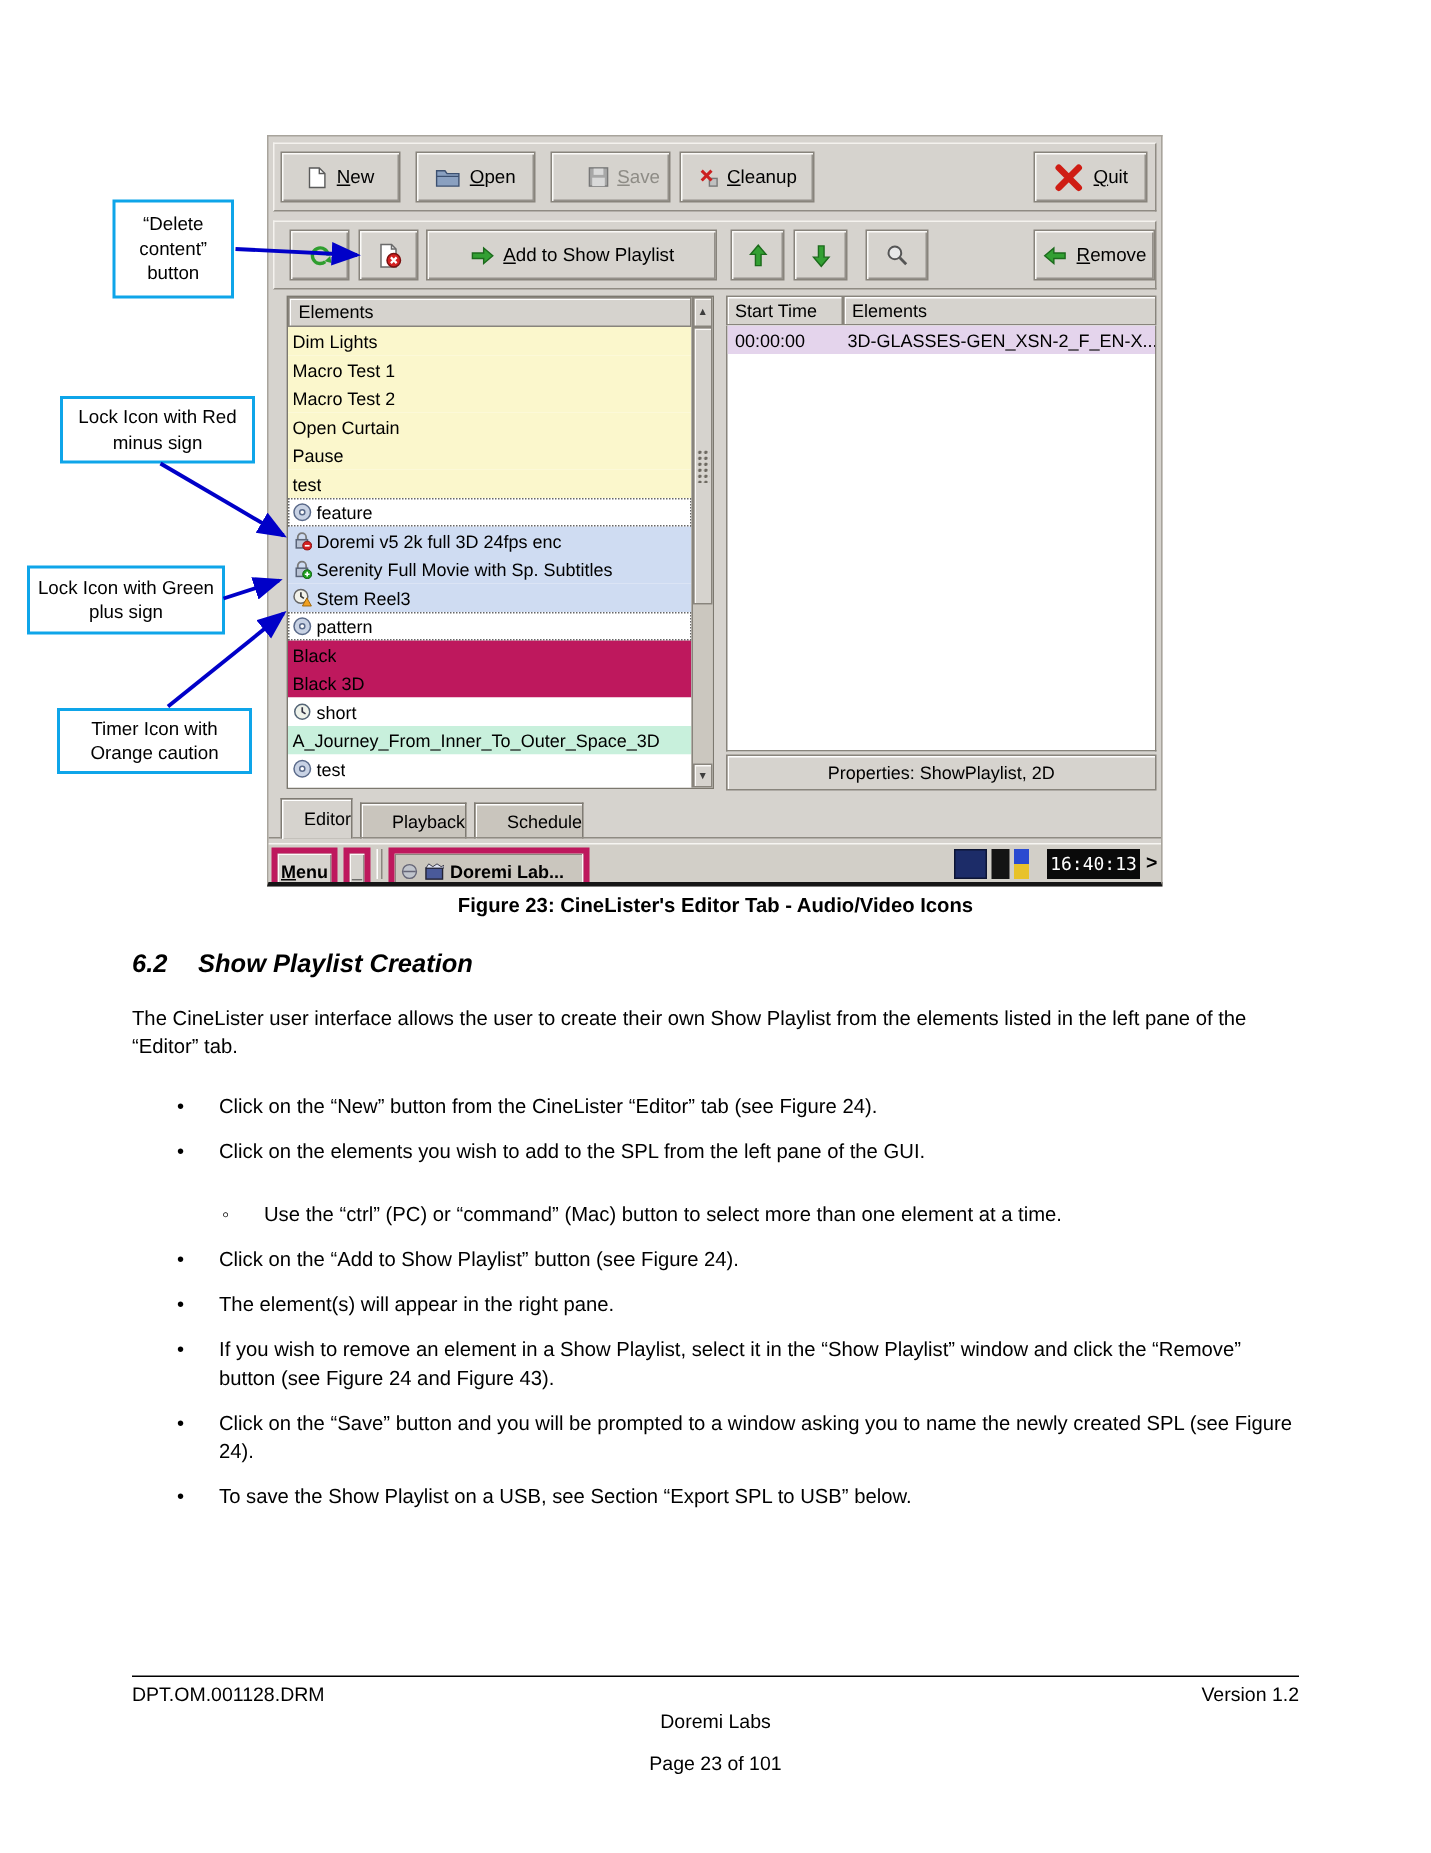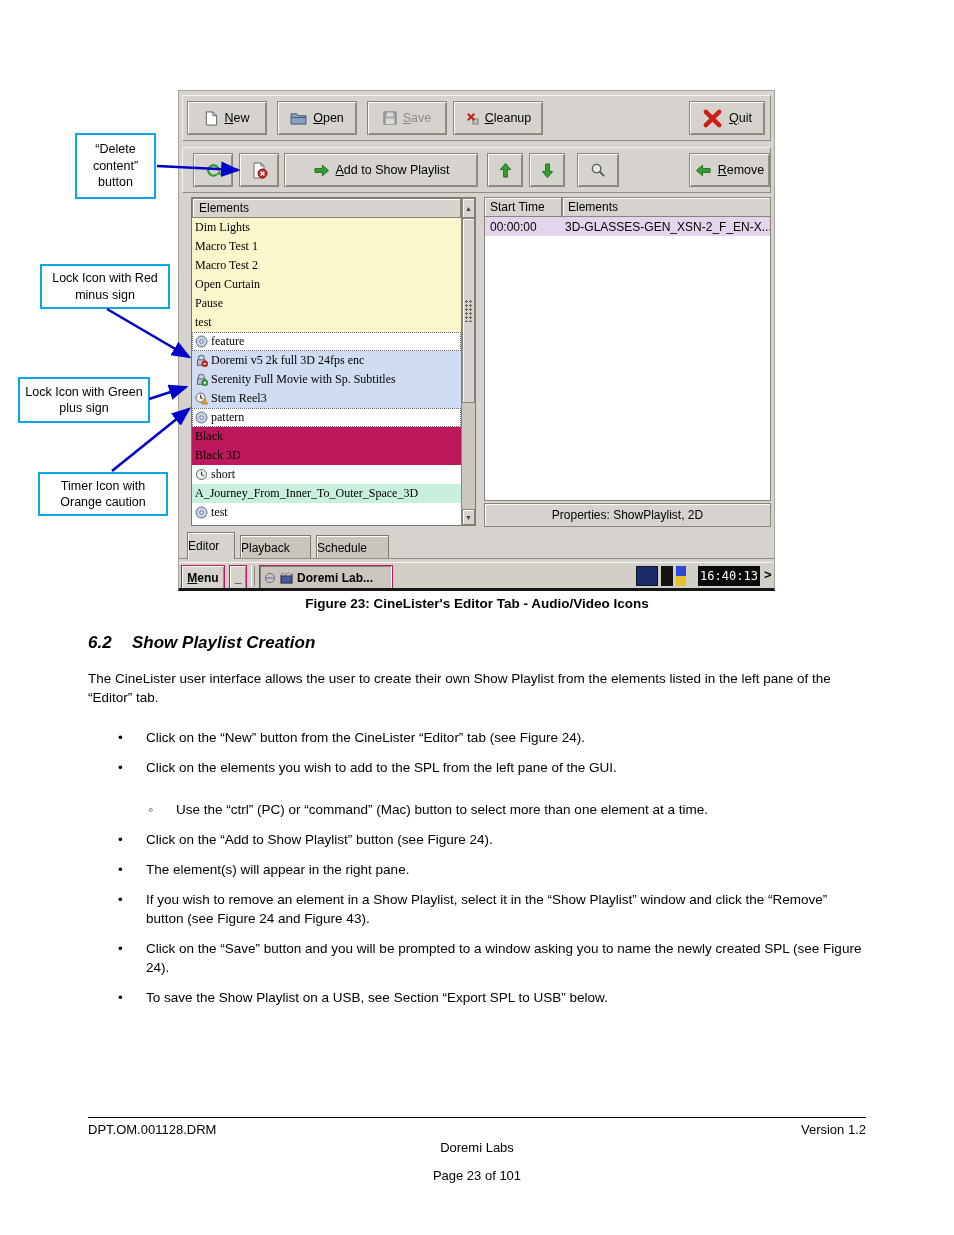--- a/index.html
+++ b/index.html
@@ -12,35 +12,35 @@
     overflow:hidden; font-size:12px; }
   .tbstrip { position:absolute; left:3px; right:3px; border:1px solid;
     border-color:#f4f2ee #8f8b83 #8f8b83 #f4f2ee; }
   .tbs1 { top:4px; height:46px; }
   .tbs2 { top:56px; height:46px; }
 
   .btn { position:absolute; height:34px; background:#d6d3ce; border:1px solid #88847c;
     box-shadow: inset 1px 1px 0 #fbfaf8, inset -1px -1px 0 #94908a;
     display:flex; align-items:center; justify-content:center; gap:6px;
     font-size:12.5px; padding:0 6px; white-space:nowrap; cursor:default; }
-  .btn.disabled { color:#8e8c86; }
+  .btn.disabled { color:#8e8c86;justify-content:flex-end; }
   .mn { display:inline-block; }
   .mn::first-letter { text-decoration:underline; }
   .ico { display:inline-flex; align-items:center; justify-content:center; }
   .ico svg { display:block; }
 
   
   .left-pane { position:absolute; left:12px; top:106px; width:285px; height:329px;
     background:#fff; border:1px solid #7c786f; }
   .lp-header { position:absolute; left:0; top:0; right:14px; height:20px;
     background:#d6d3ce; border:1px solid #88847c; box-shadow: inset 1px 1px 0 #fff;
     padding:2px 6px; font-size:12px; }
   .lp-list { position:absolute; left:0; top:20px; right:14px; bottom:0; overflow:hidden; background:#fff; }
   .lrow { height:19px; display:flex; align-items:center; gap:3px; padding:0 2px 0 3px;
-    font-size:12px; white-space:nowrap; overflow:hidden;font-family:Liberation Serif, serif; }
+    font-size:12px; white-space:nowrap; overflow:hidden; }
   .bg-yellow { background:#fbf7cc; }
   .bg-sel    { background:#cfdcf2; }
   .bg-gray   { background:#be185d; }
   .bg-cyan   { background:#c8f0dc; }
   .bg-white  { background:#fff; }
   .focusedrow { outline:1px dotted #666; outline-offset:-1px; }
   .row-label { overflow:hidden; }
 
   .vscroll { position:absolute; right:0; top:0; bottom:0; width:14px; background:#cbc7bf; border-left:1px solid #88847c; }
   .vs-btn { position:absolute; left:0; width:13px; height:16px; background:#d6d3ce;
@@ -65,28 +65,28 @@
     border:1px solid #88847c; border-top:none; overflow:hidden; }
   .prow { height:19px; display:flex; align-items:center; font-size:12px; background:#e4d4ec; }
   .pcell.t { width:78px; padding-left:5px; }
   .pcell.e { flex:1; padding-left:2px; white-space:nowrap; overflow:hidden; }
 
   .props { position:absolute; left:305px; top:412px; width:287px; height:24px;
     background:#d6d3ce; border:1px solid #88847c; box-shadow: inset 1px 1px 0 #fff;
     display:flex; align-items:center; justify-content:center; font-size:12px; }
 
   .tab { position:absolute; background:#d6d3ce; border:1px solid #7f7b73; border-bottom:none;
-    box-shadow: inset 1px 1px 0 #fff; display:flex; align-items:center; justify-content:flex-start; font-size:12px; }
+    box-shadow: inset 1px 1px 0 #fff; display:flex; align-items:center; justify-content:flex-end; font-size:12px; }
   .tab.active { top:441px; height:27px; z-index:3; }
   .tab.inactive { top:444px; height:24px; background:#c9c5bd; }
   .tabline { position:absolute; left:0; right:0; top:467px; border-top:1px solid #8f8b83; }
 
   .taskbar { position:absolute; left:0; right:0; top:471px; height:27px;
     background:#d2cfc8; border-top:1px solid #f6f5f2; }
-  .tbtn { position:absolute; top:2px; height:18px; background:#d6d3ce; border:1px solid #be185d;
+  .tbtn { position:absolute; top:2px; height:18px; background:#d6d3ce; border:4px solid #be185d;
     box-shadow: inset 1px 1px 0 #fbfaf8, inset -1px -1px 0 #94908a;
     display:flex; align-items:center; justify-content:center; gap:4px; padding:12px 4px; font-size:12px; }
   .menu { left:2px; width:44px; font-weight:bold; }
   .minb { left:50px; width:18px; font-weight:bold; }
   .handle { position:absolute; left:72px; top:3px; width:4px; height:20px;
     border-left:1px solid #fff; border-right:1px solid #8a867e; }
   .winbtn { left:80px; width:134px; font-weight:bold; justify-content:flex-start; overflow:hidden;
     white-space:nowrap; background:#cac6be;
     box-shadow: inset -1px -1px 0 #fbfaf8, inset 1px 1px 0 #8a867e; }
   .tray-navy { position:absolute; left:457px; top:3px; width:22px; height:20px; background:#1c2c68; border:1px solid #0c1434; }

